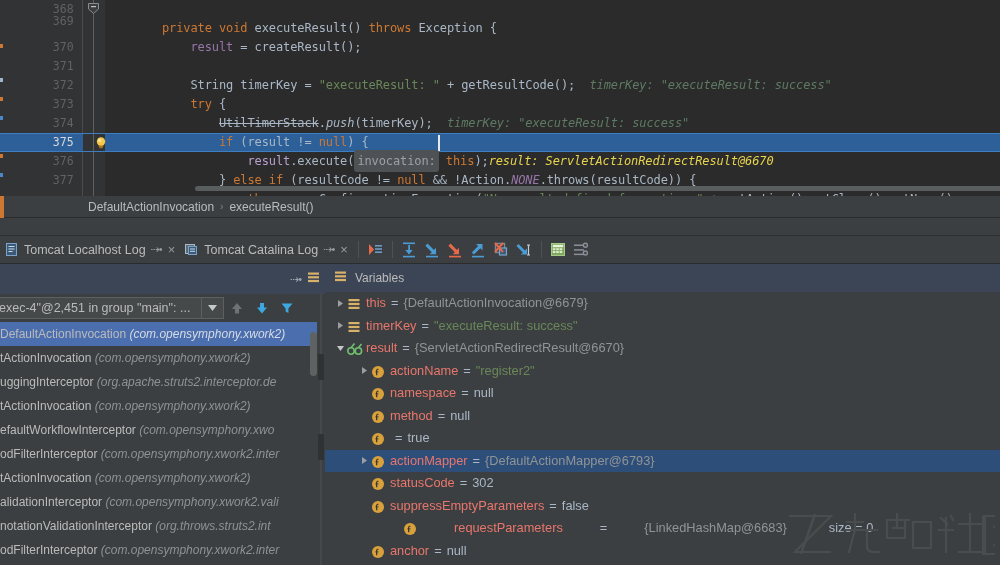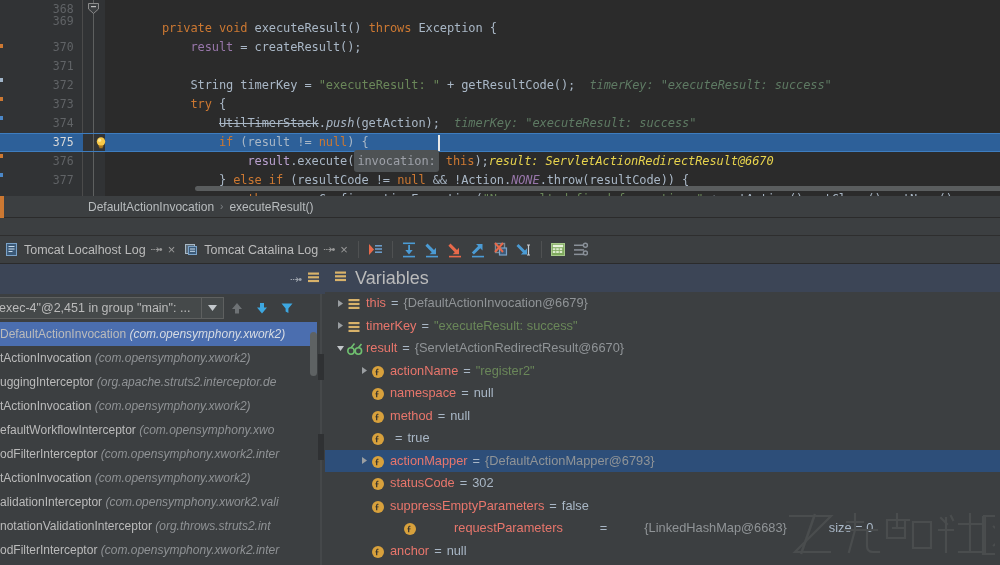--- a/index.html
+++ b/index.html
@@ -220,21 +220,21 @@
   #vars-pane {
     position: absolute; left: 325px; top: 0; width: 675px; height: 301px;
     background: #3C3F41;
   }
   #vars-header {
     position: absolute; left: 0; top: 0; width: 675px; height: 28px;
     background: #3C4556;
     display: flex; align-items: center; gap: 7px;
     padding-left: 8px;
   }
-  #vars-header .vtitle { font-size: 18px; color: #BBBBBB; }
+  #vars-header .vtitle { font-size: 12px; color: #BBBBBB; }
   #vars-list {
     position: absolute; left: 0; top: 28px; width: 675px; height: 273px;
     background: #3C3F41;
     overflow: hidden;
   }
   .var-row {
     position: relative; height: 22.5px; line-height: 22.5px;
     display: flex; align-items: center;
     font-size: 12.8px; white-space: nowrap;
   }
@@ -307,30 +307,30 @@
         <span class="plain">    </span><span class="fld">result</span><span class="plain"> = createResult();</span>
       </div>
       <div class="cline" style="top:38px;"></div>
       <div class="cline" style="top:57px;">
         <span class="plain">    String timerKey = </span><span class="str">"executeResult: "</span><span class="plain"> + getResultCode();</span><span class="hintinl">  timerKey: "executeResult: success"</span>
       </div>
       <div class="cline" style="top:76px;">
         <span class="plain">    </span><span class="kw">try</span><span class="plain"> {</span>
       </div>
       <div class="cline" style="top:95px;">
-        <span class="plain">        </span><span class="plain strike">UtilTimerStack</span><span class="plain">.</span><span class="mtd">push</span><span class="plain">(getAction);</span><span class="hintinl">  timerKey: "executeResult: success"</span>
+        <span class="plain">        </span><span class="plain strike">UtilTimerStack</span><span class="plain">.</span><span class="mtd">push</span><span class="plain">(timerKey);</span><span class="hintinl">  timerKey: "executeResult: success"</span>
       </div>
       <div class="cline" style="top:114px;">
         <span class="plain">        </span><span class="kw">if</span><span class="plain"> (result != </span><span class="kw">null</span><span class="plain">) {</span>
       </div>
       <div class="cline" style="top:133px; z-index:5;">
         <span class="plain">            </span><span class="fld" style="color:#B9A0CE">result</span><span class="plain">.execute(</span><span class="param-hint">invocation:</span><span class="kw"> this</span><span class="plain">);</span><span class="value-hint">result: ServletActionRedirectResult@6670</span>
       </div>
       <div class="cline" style="top:152px;">
-        <span class="plain">        } </span><span class="kw">else if</span><span class="plain"> (resultCode != </span><span class="kw">null</span><span class="plain"> &amp;&amp; !Action.</span><span class="stat">NONE</span><span class="plain">.throw(resultCode)) {</span>
+        <span class="plain">        } </span><span class="kw">else if</span><span class="plain"> (resultCode != </span><span class="kw">null</span><span class="plain"> &amp;&amp; !Action.</span><span class="stat">NONE</span><span class="plain">.throws(resultCode)) {</span>
       </div>
       <div class="cline" style="top:171px;">
         <span class="plain">            </span><span class="kw">throw new</span><span class="plain"> ConfigurationException(</span><span class="str">"No result defined for action "</span><span class="plain"> + getAction().getClass().getName()</span>
       </div>
       <div class="caret" style="left:333px;"></div>
 
       <div class="hscroll"></div>
     </div>
 
     <div class="exec-ptr"></div>

